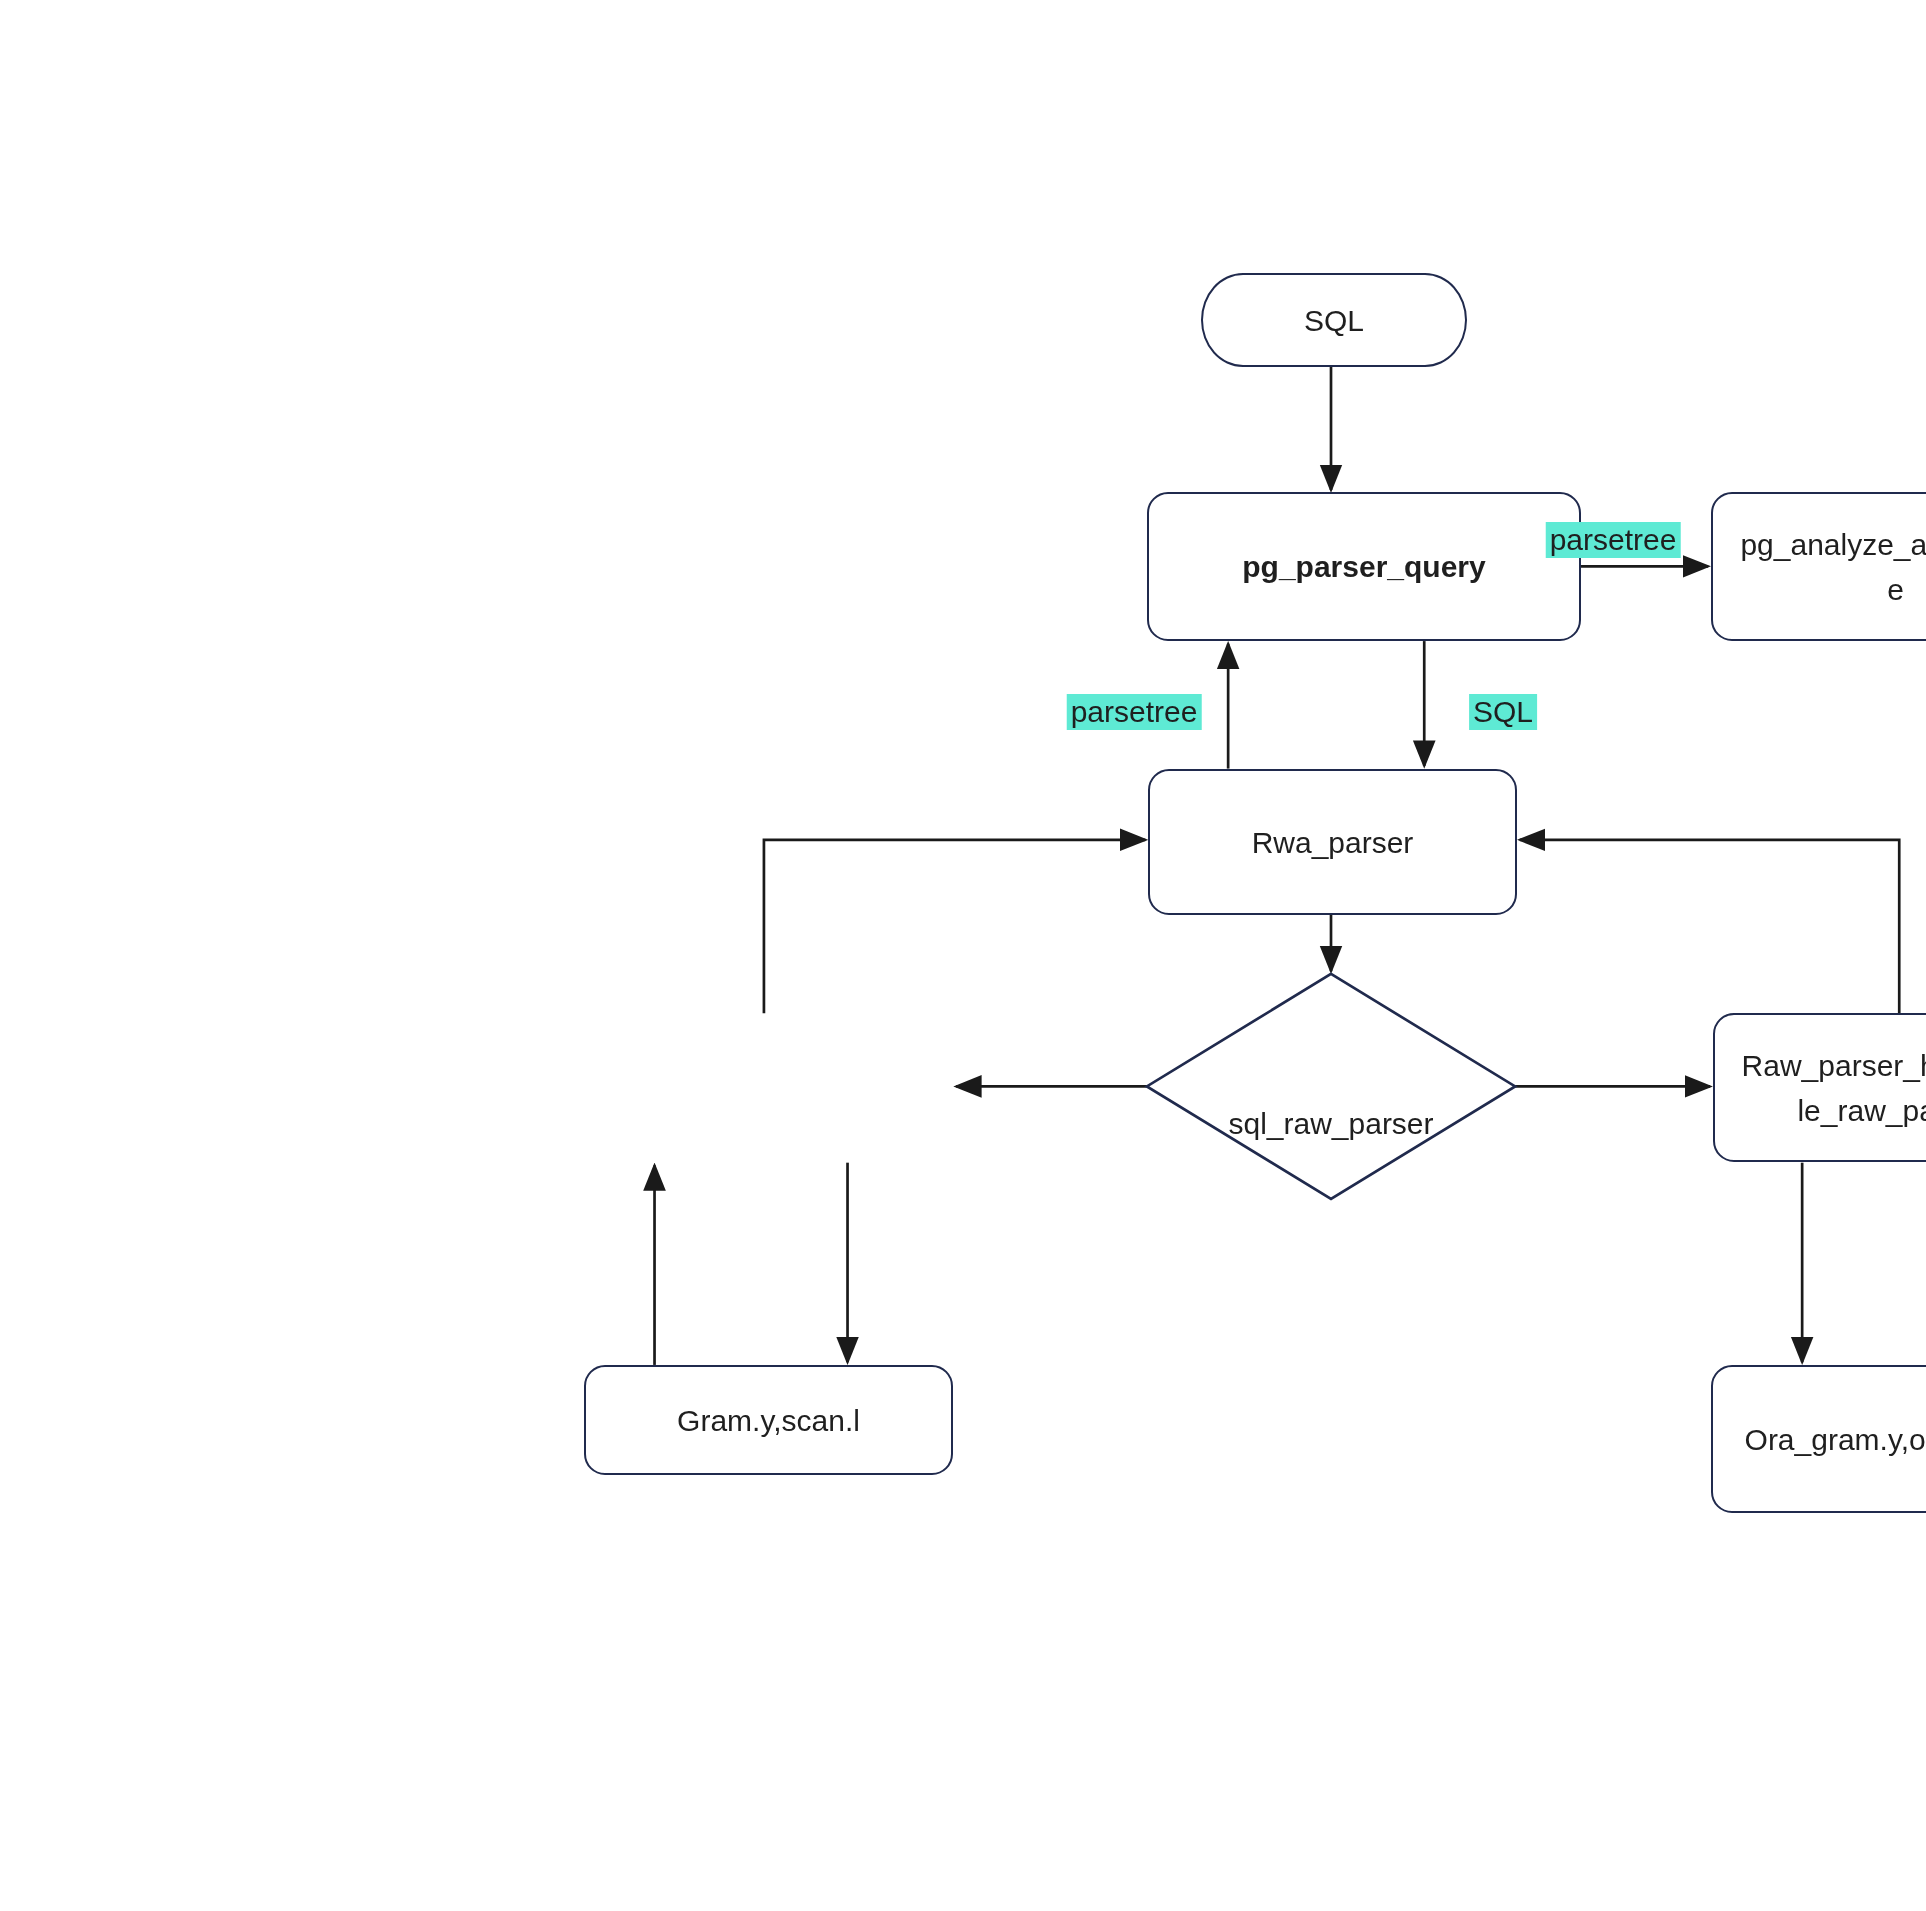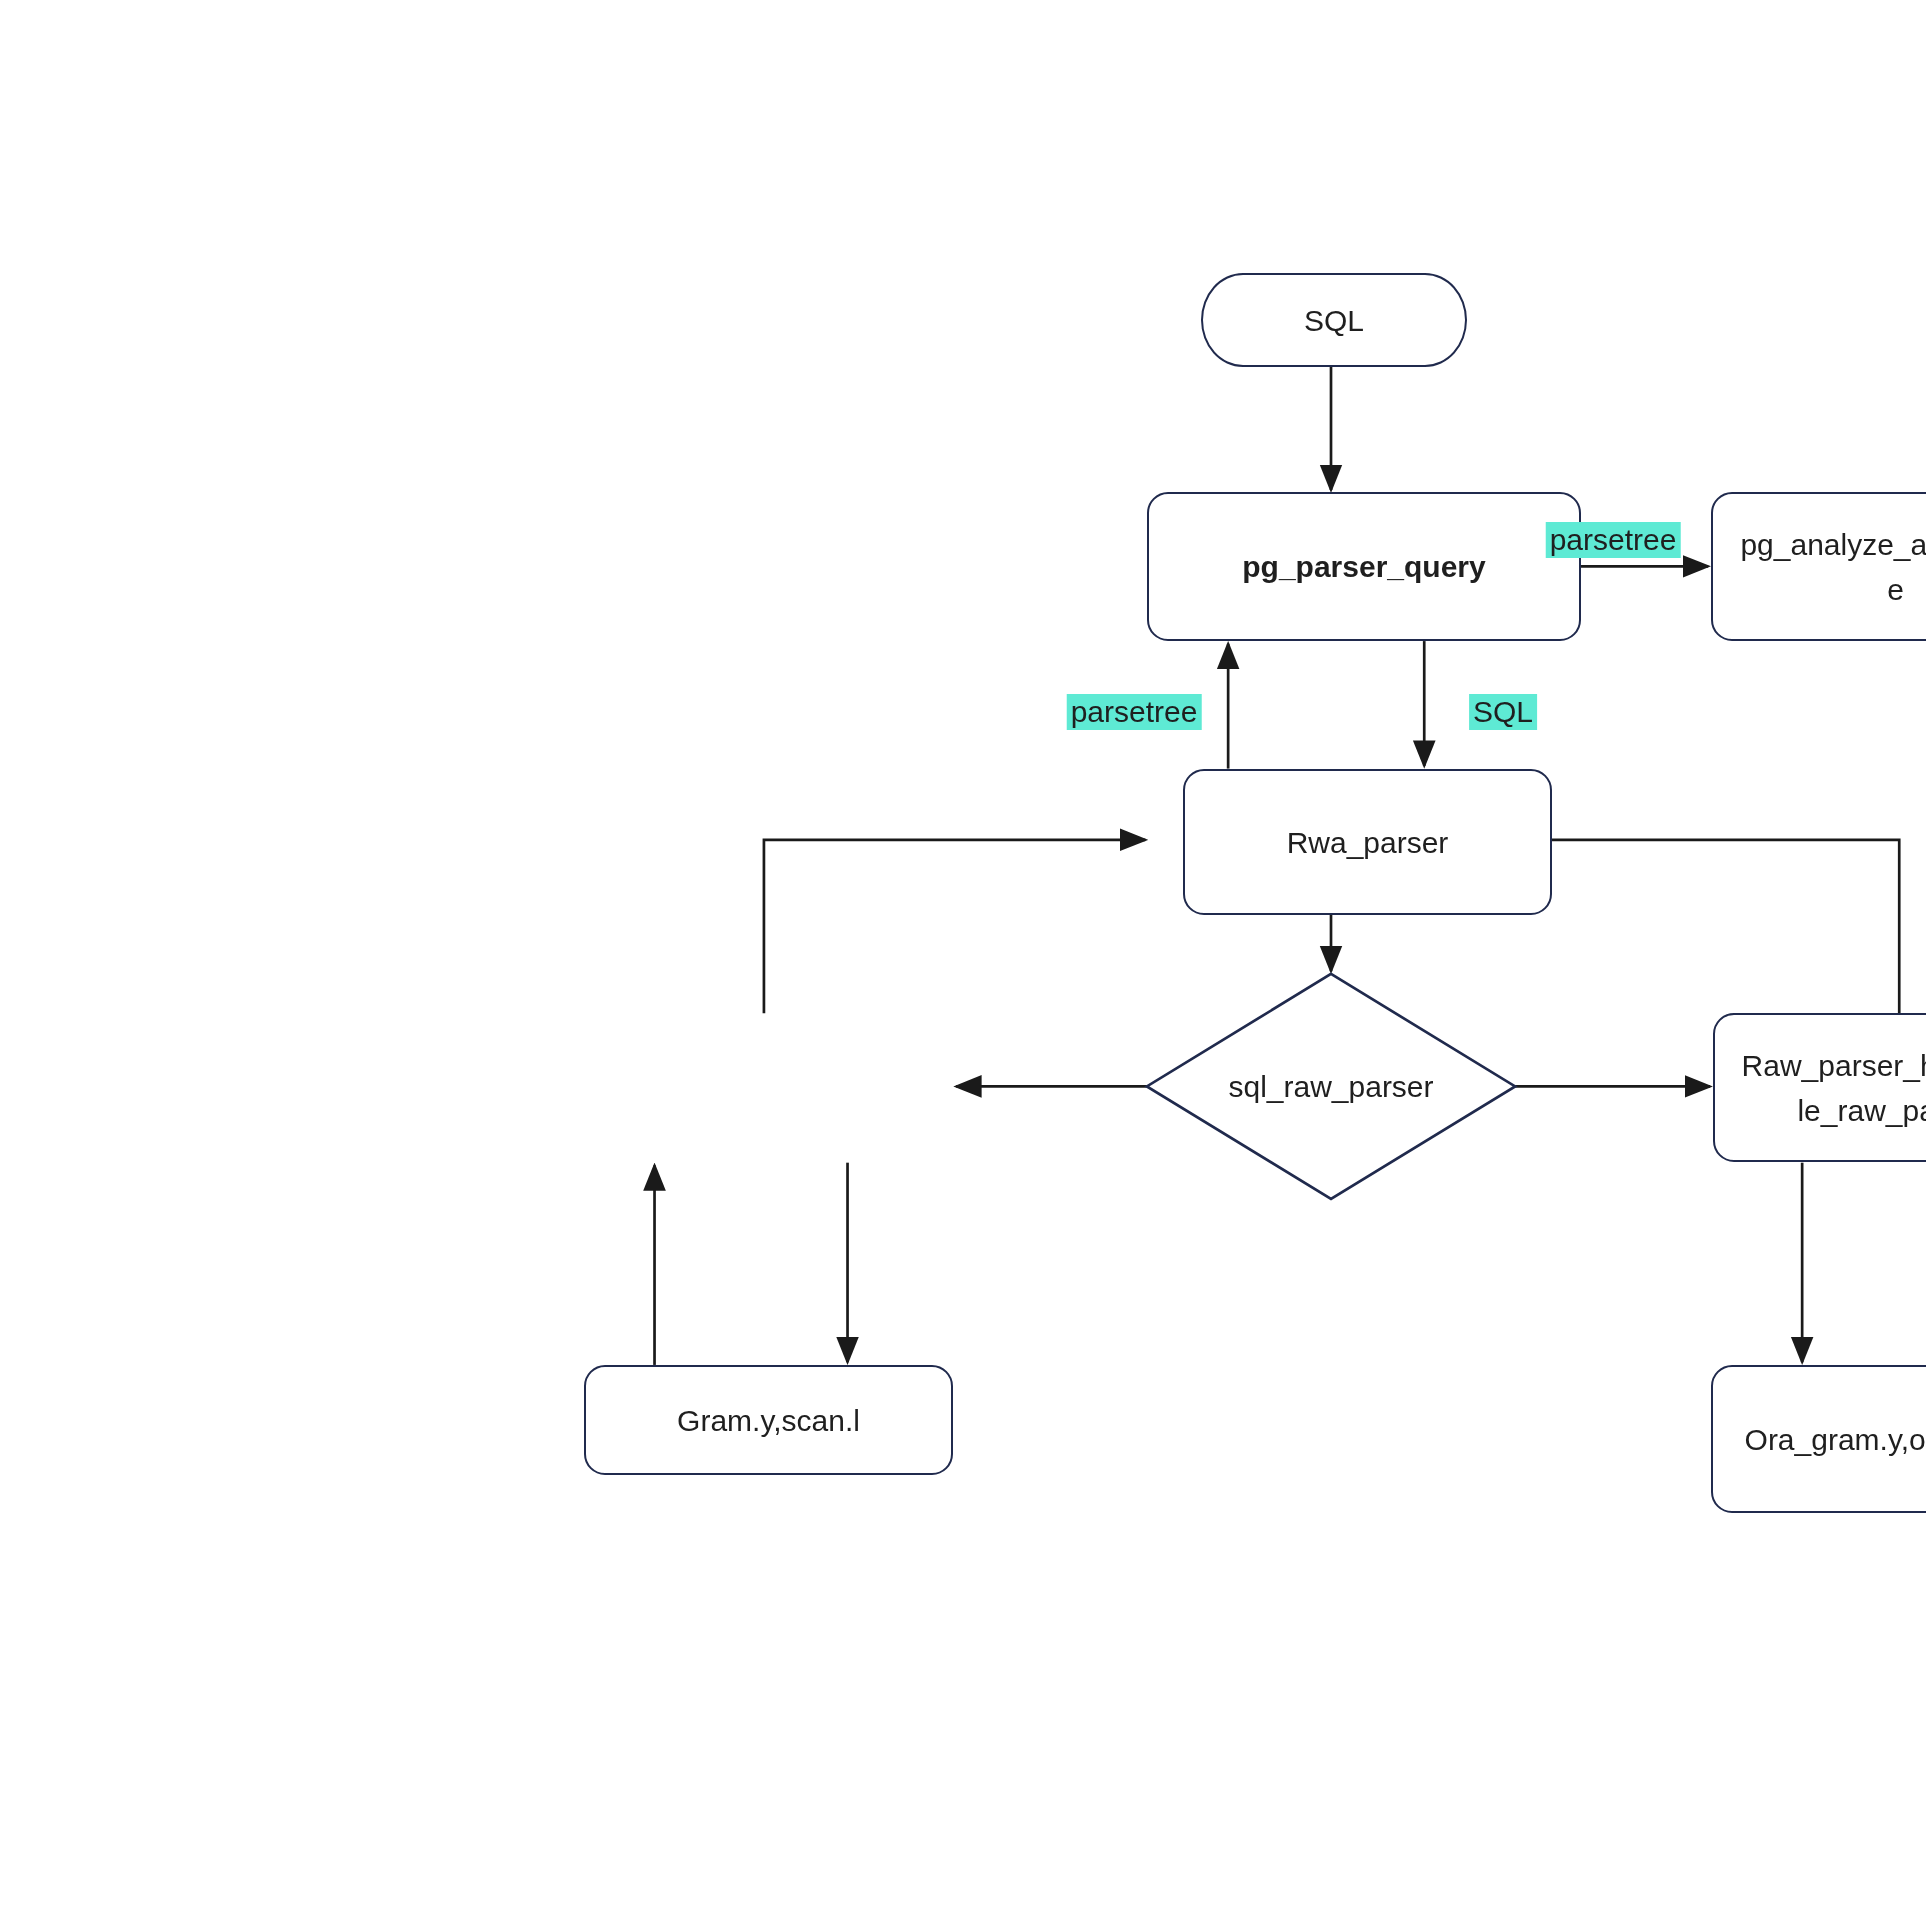--- a/index.html
+++ b/index.html
@@ -45,20 +45,21 @@
   .pill {
     border-radius: 42px / 47px;
   }
   .diamond-label {
     position: absolute;
     width: 424px;
     transform: translate(-50%, -50%);
     text-align: center;
     font-size: 30px;
     line-height: 1.2;
+    margin-top: 37px;
   }
   .edge-label {
     position: absolute;
     transform: translate(-50%, -50%);
     font-size: 30px;
     line-height: 1.2;
     white-space: nowrap;
     background: #5eead4;
     padding: 0 3.9px;
   }
@@ -99,21 +100,21 @@
   </div>
 
   <div class="node" style="left:1147px; top:492px; width:434px; height:149px;font-weight:bold;">
     <span class="lbl">pg_parser_query</span>
   </div>
 
   <div class="node" style="left:1711px; top:492px; width:369px; height:149px;">
     <span class="lbl">pg_analyze_and_rewrite</span>
   </div>
 
-  <div class="node" style="left:1148px; top:769px; width:369px; height:146px;margin-left:35px;">
+  <div class="node" style="left:1148px; top:769px; width:369px; height:146px;">
     <span class="lbl">Rwa_parser</span>
   </div>
 
   <div class="diamond-label" style="left:1331px; top:1087px;">sql_raw_parser</div>
 
 
   <div class="node" style="left:1713px; top:1013px; width:369px; height:149px;">
     <span class="lbl">Raw_parser_hook(oracle_raw_parser)</span>
   </div>
 

